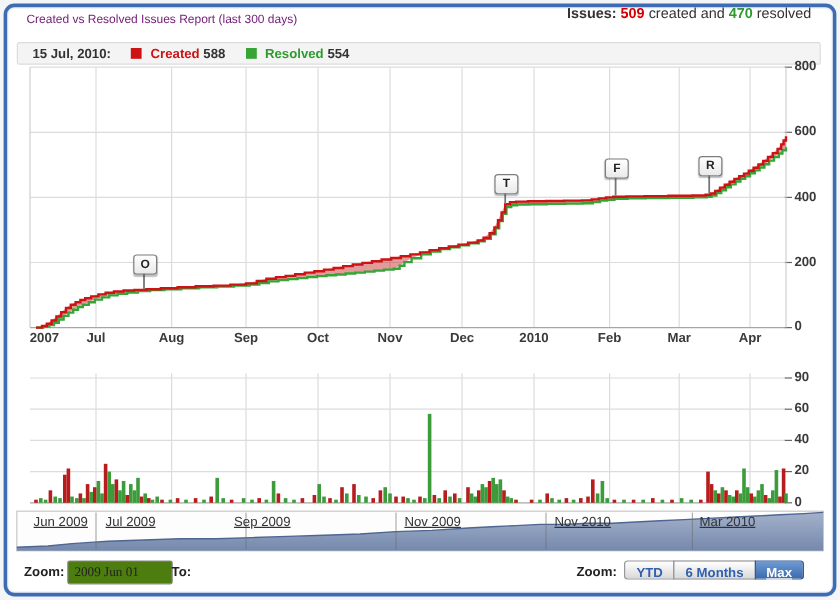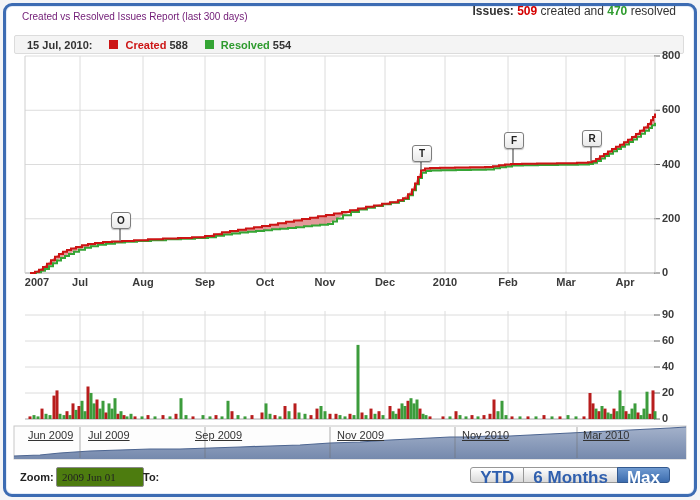--- a/index.html
+++ b/index.html
@@ -22,21 +22,21 @@
   .tick{position:absolute;font-size:11px;font-weight:bold;color:#3a3a3a;white-space:nowrap;}
   .xtick{top:276px;transform:translateX(-50%);}
   .ytick{left:662px;transform:translateY(-55%);}
   .flag{position:absolute;width:18px;height:15px;background:linear-gradient(#ffffff,#e9e9e9);border:1px solid #7d7d7d;border-radius:3px;box-shadow:0 1px 1px rgba(0,0,0,.25);font-size:10px;font-weight:bold;color:#222;text-align:center;line-height:15px;cursor:pointer;}
   .overlay{position:absolute;background:transparent;}
   .navlabel{position:absolute;top:429px;font-size:11px;color:#333;text-decoration:underline;}
   .controls{position:absolute;left:0;right:0;top:464px;height:28px;}
   .ctl-label{position:absolute;top:7px;font-size:11px;font-weight:bold;color:#222;}
   .ctl-input{position:absolute;top:3px;height:18px;width:76px;border:1px solid #8a8a8a;border-radius:2px;background:#4d7c0f;font-family:Liberation Serif, serif;font-size:11px;color:#222;padding:0 5px;}
   .zoomgrp{position:absolute;right:30px;top:3px;display:flex;}
-  .zbtn{height:16px;line-height:20px;padding:0 9px;font-size:17px;font-weight:bold;color:#2f5fae;background:linear-gradient(#ffffff,#d9d9d9);border:1px solid #979797;margin-left:-1px;cursor:pointer;}
+  .zbtn{height:16px;line-height:20px;padding:0 9px;font-size:11px;font-weight:bold;color:#2f5fae;background:linear-gradient(#ffffff,#d9d9d9);border:1px solid #979797;margin-left:-1px;cursor:pointer;}
   .zbtn:first-child{border-radius:3px 0 0 3px;margin-left:0;}
   .zbtn:last-child{border-radius:0 3px 3px 0;}
   .zbtn.active{color:#fff;background:linear-gradient(#6f9ad1,#3c6cae);text-decoration:underline;border-color:#33598f;}
 </style>
 </head>
 <body>
 
 <div class="widget">
   <div class="frame"></div>
 

